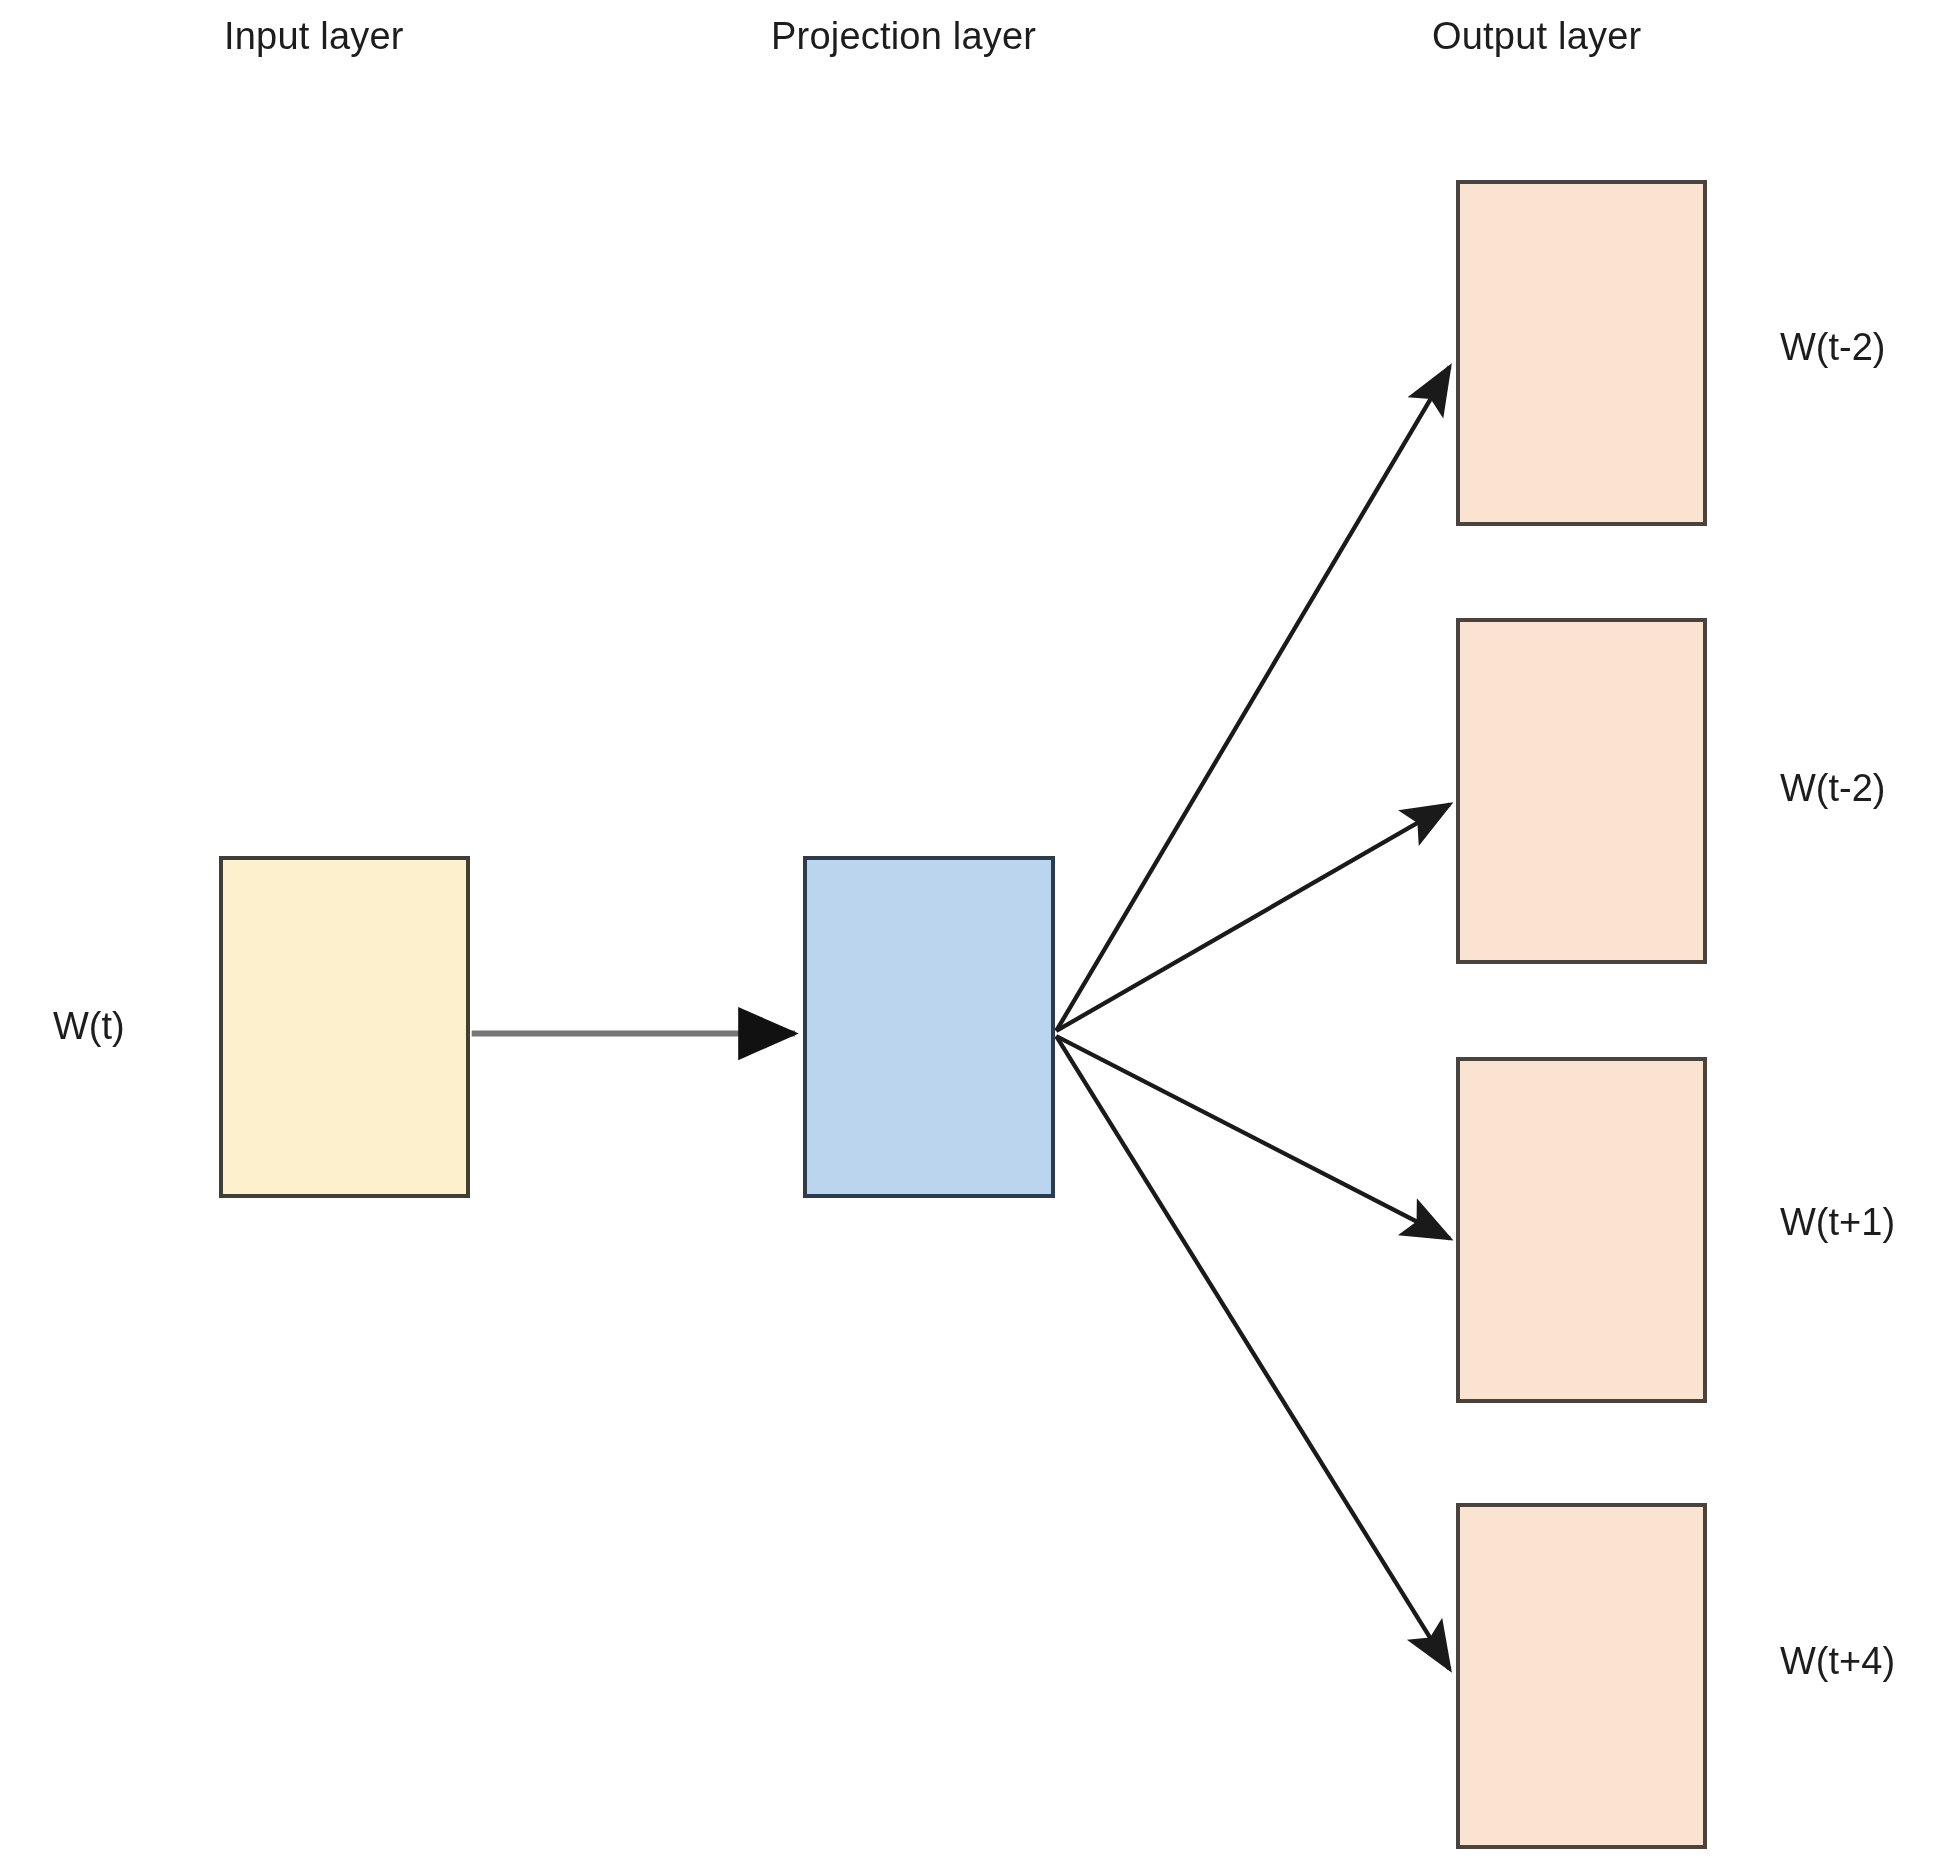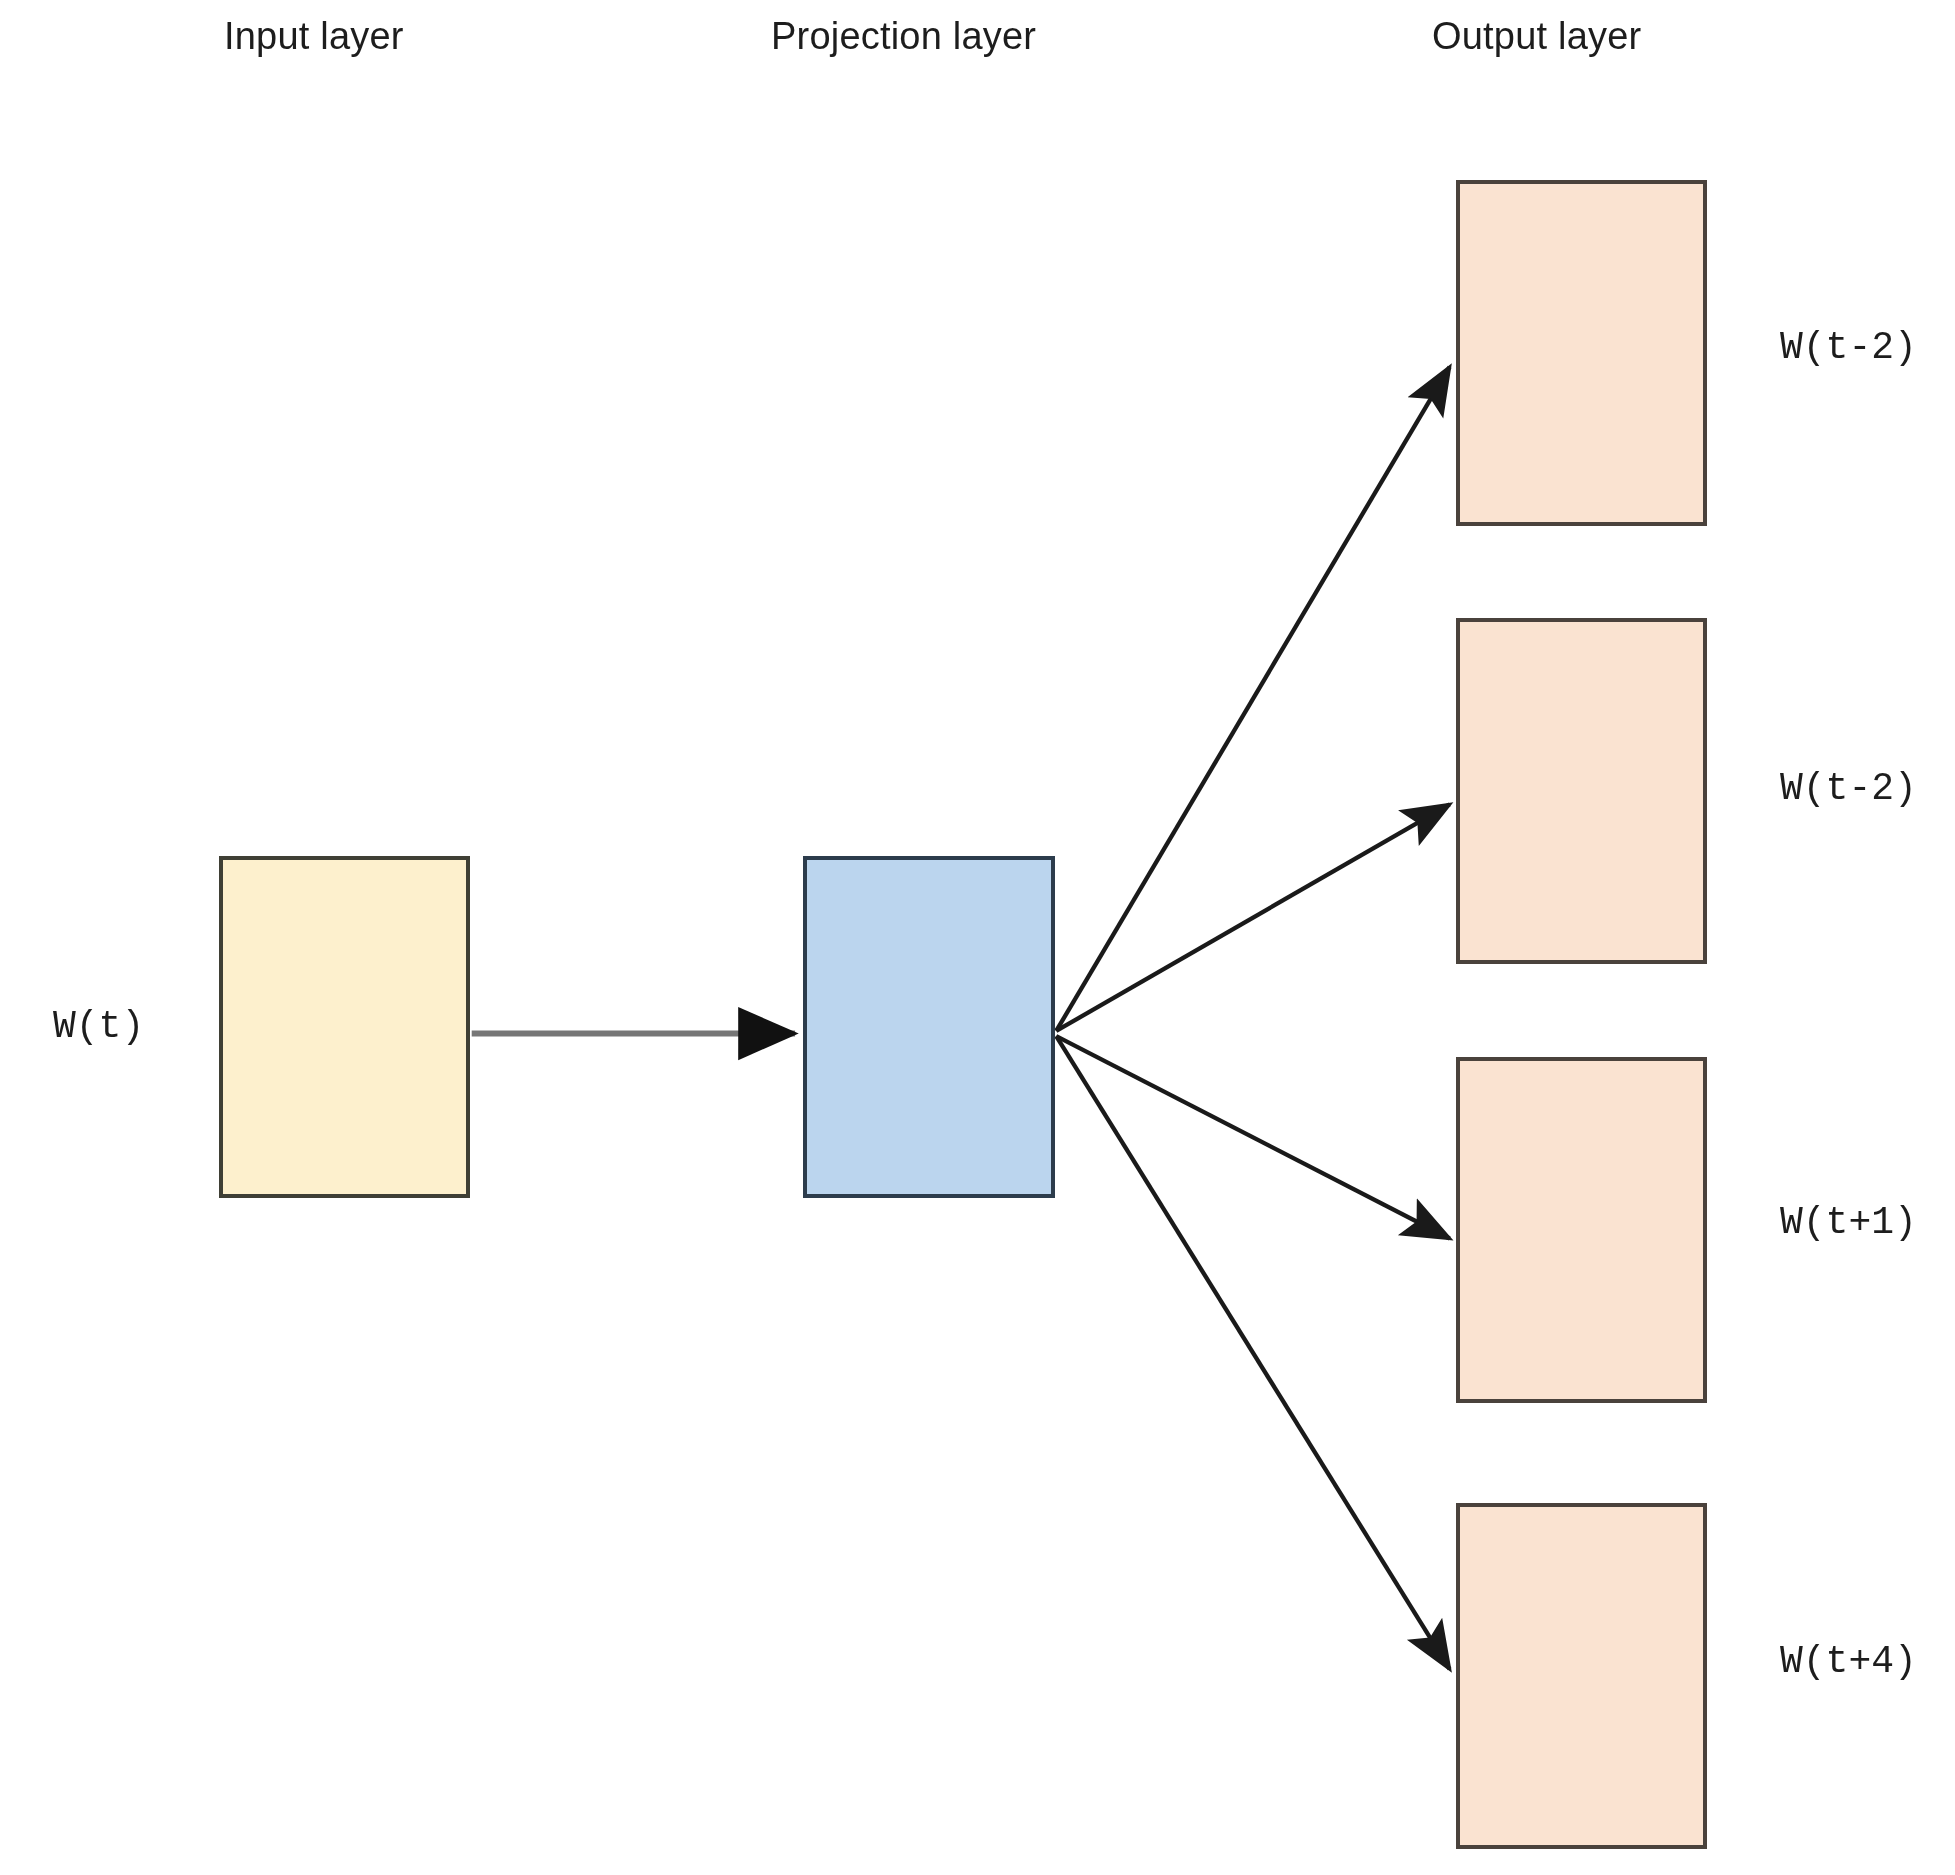--- a/index.html
+++ b/index.html
@@ -63,21 +63,20 @@
   #out-2 { top: 1057px; }
   #out-3 { top: 1503px; }
 
   
   .node-label {
     position: absolute;
     font-size: 38px;
     line-height: 1.1;
     color: #1d1d1d;
     white-space: nowrap;
-    font-family: Liberation Mono, monospace;
   }
   #label-wt   { left: 24px;   top: 1006px; }
   #label-wt-2 { left: 1751px; top: 327px;  }
   #label-wt-1 { left: 1751px; top: 768px;  }
   #label-wt1  { left: 1751px; top: 1202px; }
   #label-wt2  { left: 1751px; top: 1641px; }
 
   
   #edges {
     position: absolute;

